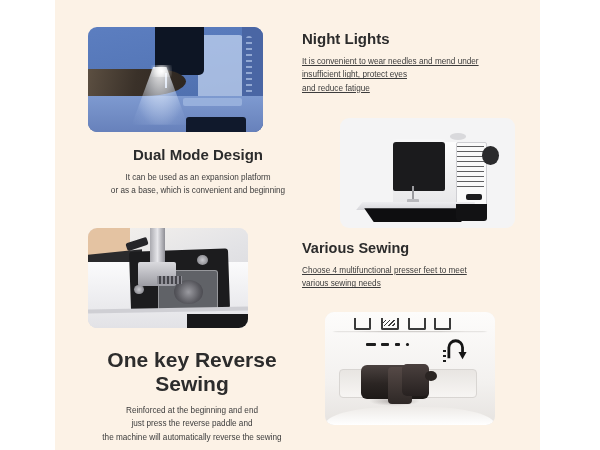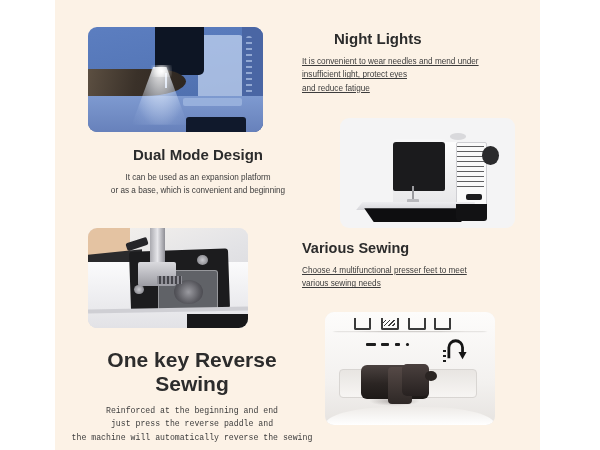--- a/index.html
+++ b/index.html
@@ -149,34 +149,34 @@
              background:radial-gradient(ellipse,rgba(60,50,48,.35) 0%,rgba(60,50,48,0) 70%);}
   .i4-bottom{position:absolute;left:0;top:84%;width:100%;height:16%;
              background:linear-gradient(180deg,#eeebe8 0%,#ffffff 100%);border-radius:40% 40% 0 0 / 18px 18px 0 0;}
 
   
   .tblock{position:absolute;}
   .ttitle{font-weight:700;color:#2c2c2c;margin:0 0 8px 0;}
   .tbody{color:#3c3c3c;margin:0;}
 
   .t1{left:302px;top:30px;width:230px;text-align:left;}
-  .t1 .ttitle{font-size:15px;margin-left:32px;}
+  .t1 .ttitle{font-size:15px;}
   .t1 .tbody{font-size:8.2px;line-height:1.62;text-decoration:underline;}
 
   .t2{left:85px;top:146px;width:226px;text-align:center;}
   .t2 .ttitle{font-size:15px;}
   .t2 .tbody{font-size:8.2px;line-height:1.62;}
 
   .t3{left:302px;top:240px;width:224px;text-align:left;}
   .t3 .ttitle{font-size:14.5px;}
   .t3 .tbody{font-size:8.2px;line-height:1.62;text-decoration:underline;}
 
   .t4{left:70px;top:348px;width:244px;text-align:center;}
   .t4 .ttitle{font-size:21px;}
-  .t4 .tbody{font-size:8.2px;line-height:1.62;font-family:Liberation Mono, monospace;}
+  .t4 .tbody{font-size:8.2px;line-height:1.62;}
 </style>
 </head>
 <body>
 
 <div class="canvas">
   <div class="panel"></div>
 
   <div class="photo img1">
     <div class="i1-body">
       <div class="i1-arm"></div>

